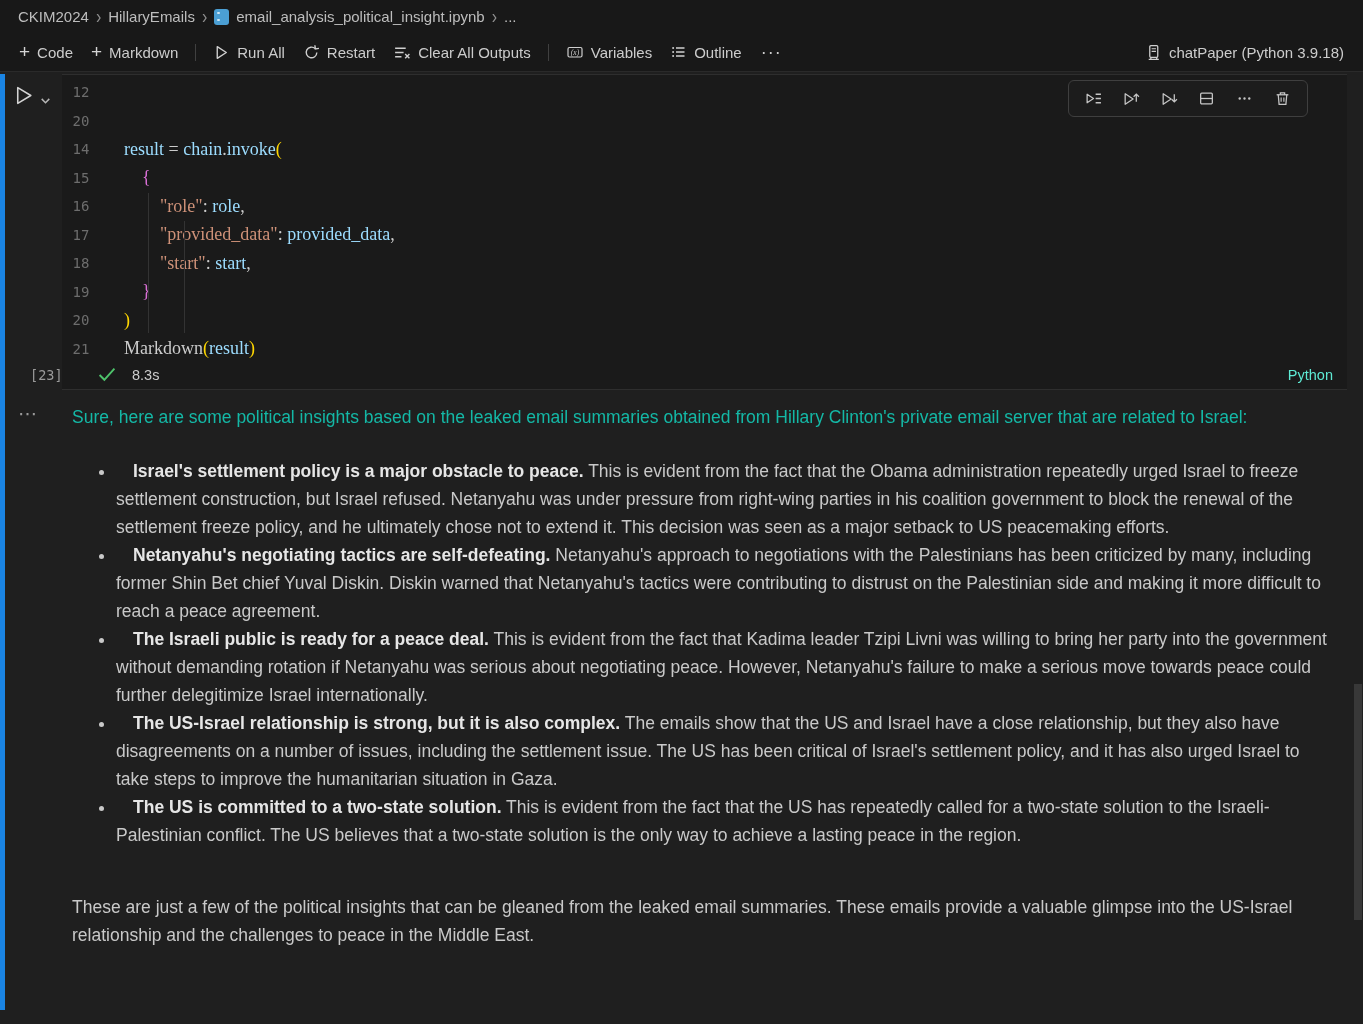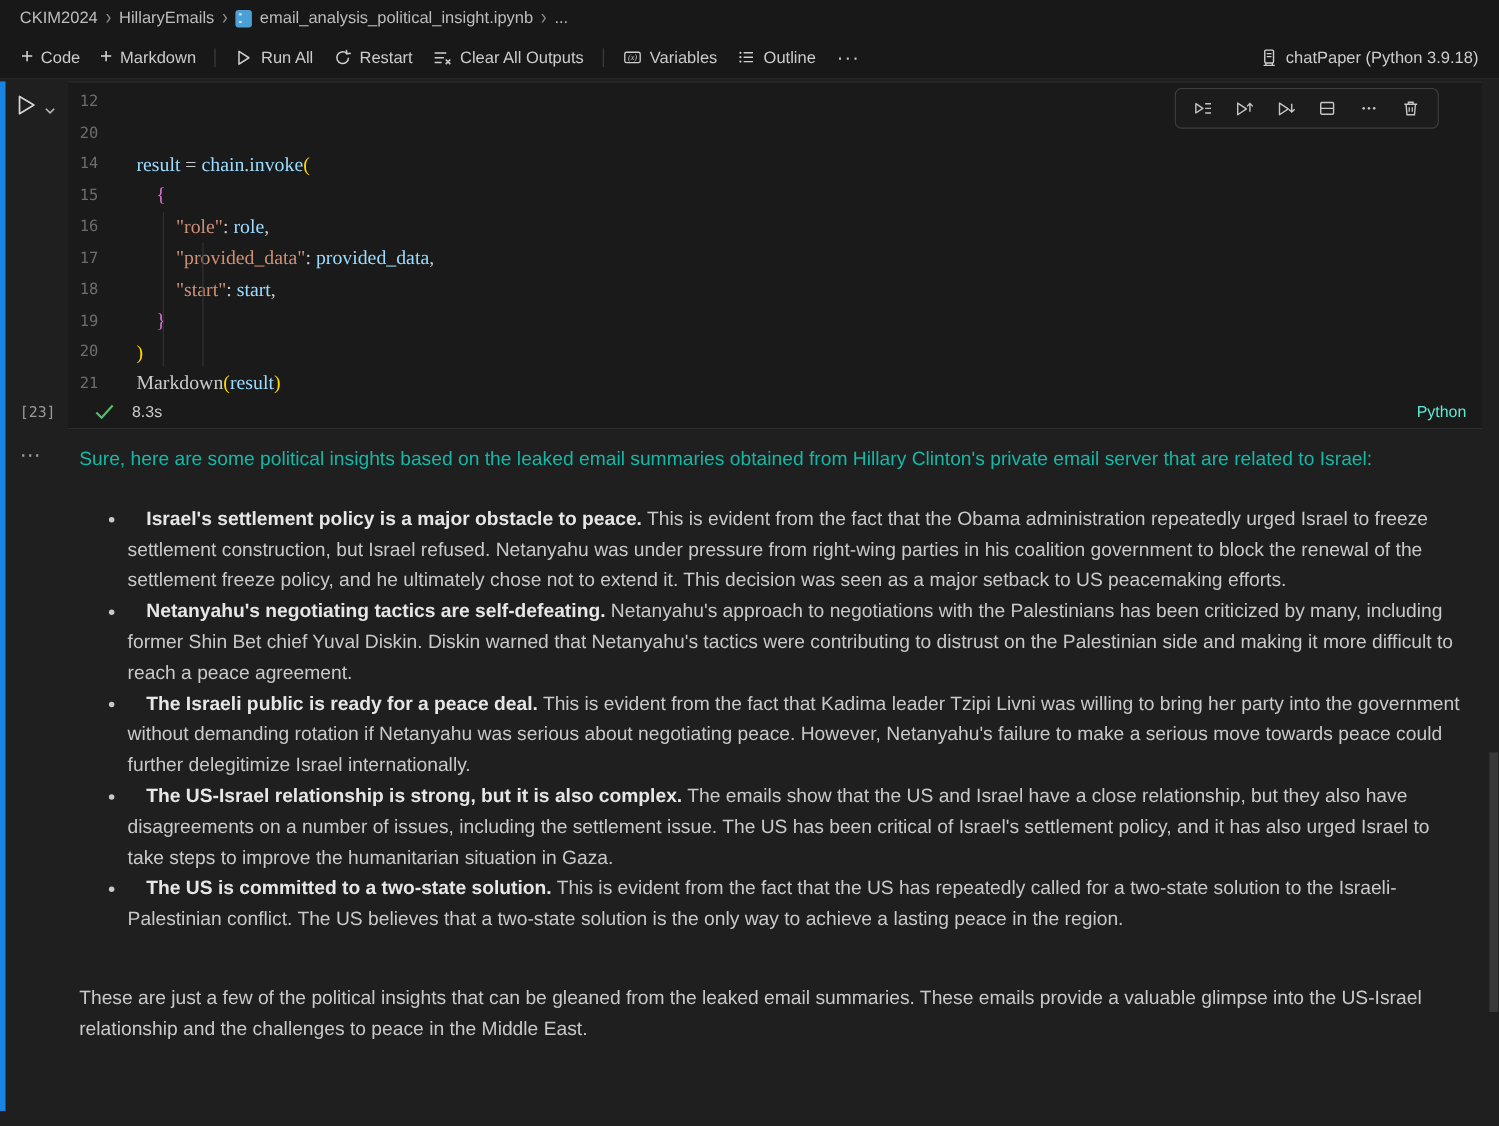--- a/index.html
+++ b/index.html
@@ -59,21 +59,21 @@
     position:absolute; left:1068px; top:80px; width:240px; height:37px;
     background:#1c1c1c; border:1px solid #3f3f3f; border-radius:6px;
     display:flex; align-items:center; justify-content:space-around; padding:0 6px;
   }
   .cell-toolbar .ct-btn { width:34px; height:30px; display:flex; align-items:center; justify-content:center; border-radius:4px; }
   
   .exec-row {
     position:absolute; left:0; top:359px; width:1347px; height:31px;
     display:flex; align-items:center; font-size:14.5px;
   }
-  .exec-count { margin-left:18px; font-family:"DejaVu Sans Mono", monospace; font-size:13.5px; color:#9a9a9a; width:46px; }
+  .exec-count { margin-left:30px; font-family:"DejaVu Sans Mono", monospace; font-size:13.5px; color:#9a9a9a; width:46px; }
   .exec-check { margin-left:22px; display:flex; align-items:center; }
   .exec-time { margin-left:16px; color:#cccccc; }
   .exec-lang { margin-left:auto; margin-right:14px; color:#5eead4; }
   
   .output-more { position:absolute; left:18px; top:402px; color:#9a9a9a; font-size:19px; letter-spacing:1px; }
   .output { position:absolute; left:72px; top:403px; width:1262px; font-size:17.5px; line-height:28px; color:#c9c9c9; }
   .output .intro { font-weight:normal; color:#14b8a6; }
   .output ul { margin-top:26px; padding-left:44px; list-style:disc; }
   .output li { color:#c9c9c9; }
   .output li strong { color:#e6e6e6;margin-left:17px; }

